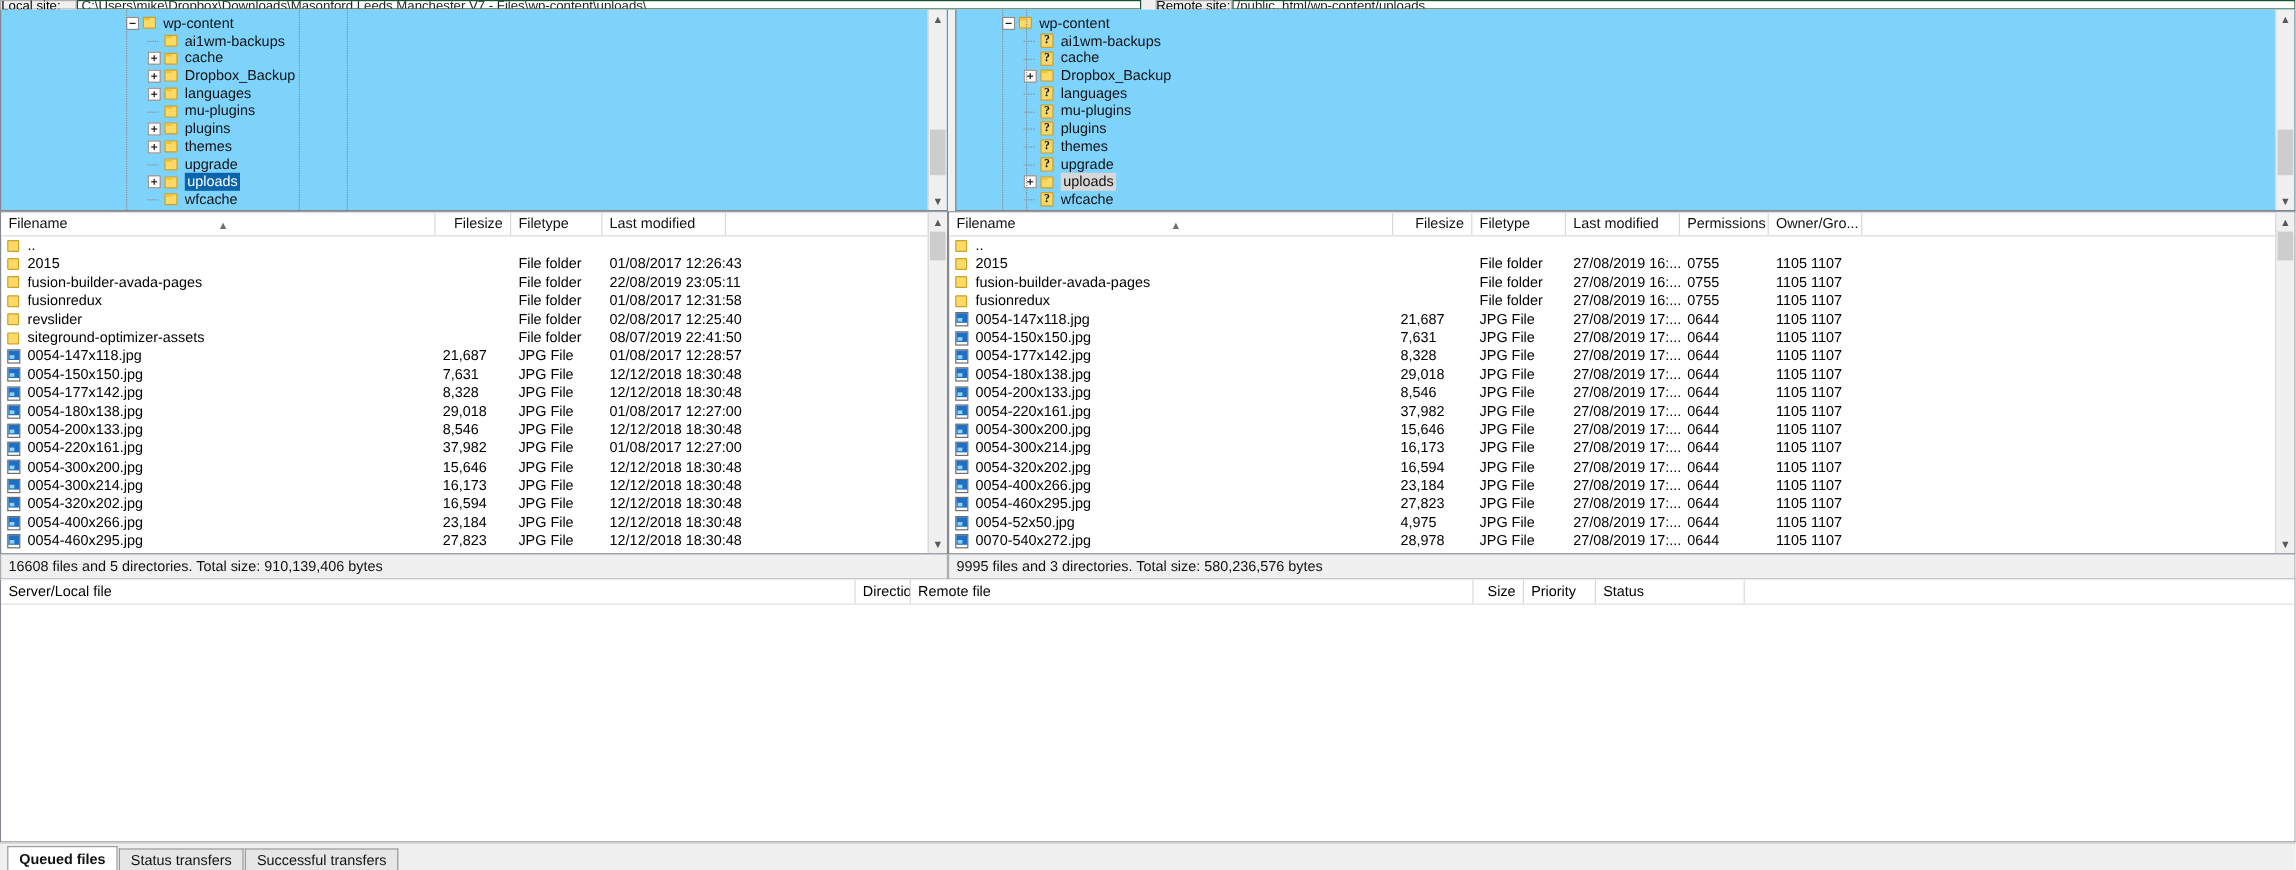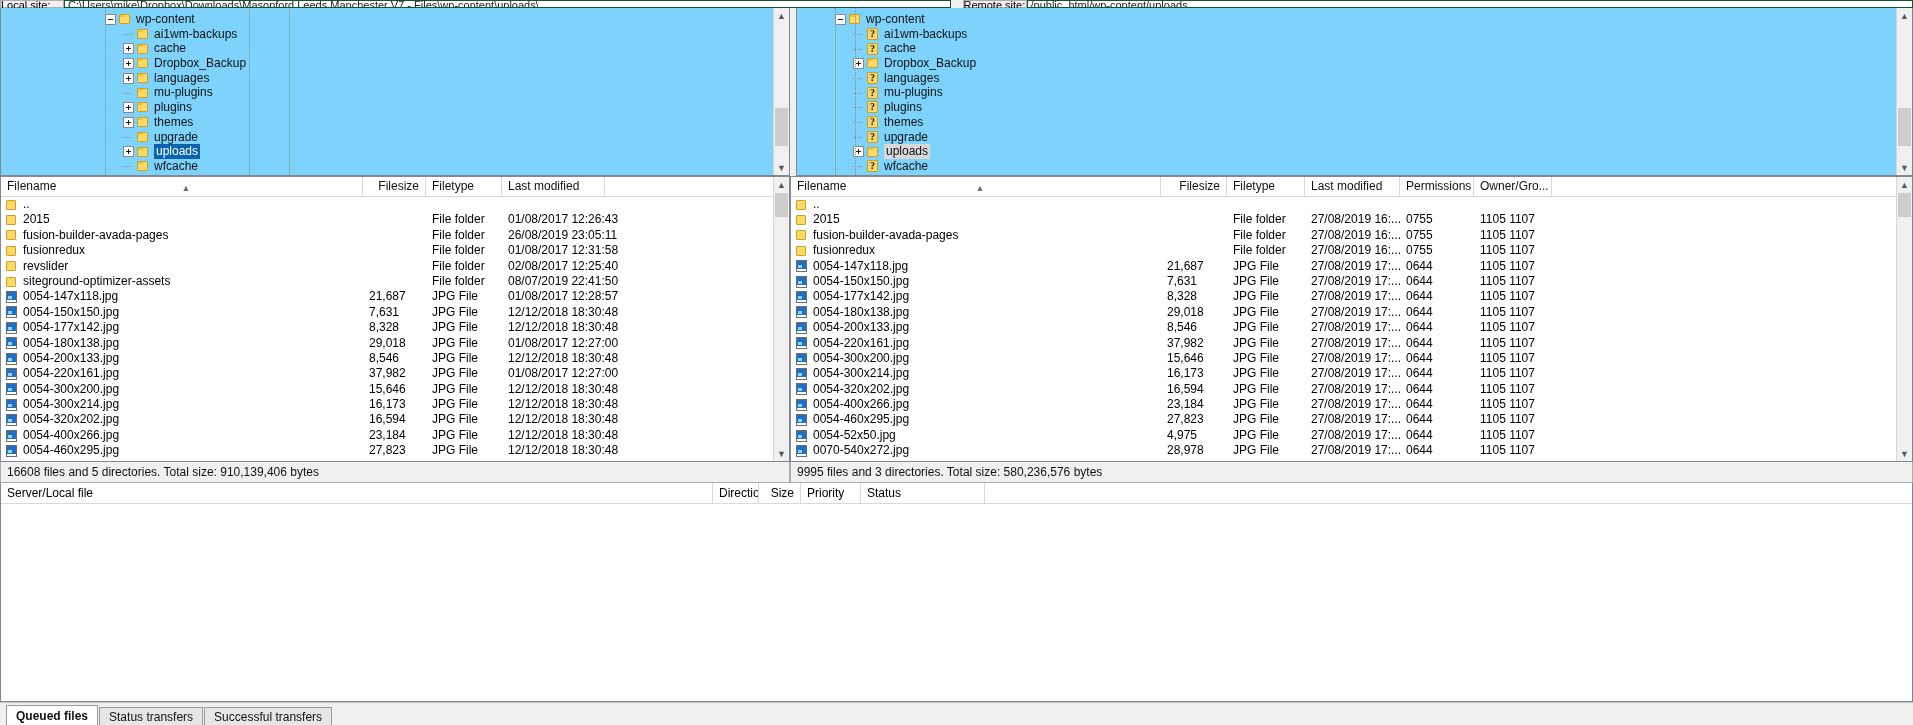--- a/index.html
+++ b/index.html
@@ -330,21 +330,21 @@
           </div>
           <div class="lrow">
             <div class="c name" style="width: 362px;">
               <span class="ficon fold">
                 <i></i>
               </span>
               <span>fusion-builder-avada-pages</span>
             </div>
             <div class="c r" style="width: 63px;"></div>
             <div class="c" style="width: 76px;">File folder</div>
-            <div class="c" style="width: 160px;">26/08/2019 23:05:11</div>
+            <div class="c" style="width: 160px;">22/08/2019 23:05:11</div>
           </div>
           <div class="lrow">
             <div class="c name" style="width: 362px;">
               <span class="ficon fold">
                 <i></i>
               </span>
               <span>fusionredux</span>
             </div>
             <div class="c r" style="width: 63px;"></div>
             <div class="c" style="width: 76px;">File folder</div>
@@ -771,20 +771,21 @@
 
   <div class="statusrow">
     <div class="status left">16608 files and 5 directories. Total size: 910,139,406 bytes</div>
     <div class="status right">9995 files and 3 directories. Total size: 580,236,576 bytes</div>
   </div>
 
   <div class="queue">
     <div class="qhead">
       <div class="hc" style="width:712px;">Server/Local file</div>
       <div class="hc" style="width:46px;">Direction</div>
+      <div class="hc" style="width:469px;">Remote file</div>
       <div class="hc" style="width:42px;text-align:right;">Size</div>
       <div class="hc" style="width:60px;">Priority</div>
       <div class="hc" style="width:124px;">Status</div>
       <div class="hc" style="flex:1;border-right:none;"></div>
     </div>
     <div class="qbody"></div>
   </div>
 
   <div class="tabs" id="bottom-tabs">
       <div class="tab active">Queued files</div>

